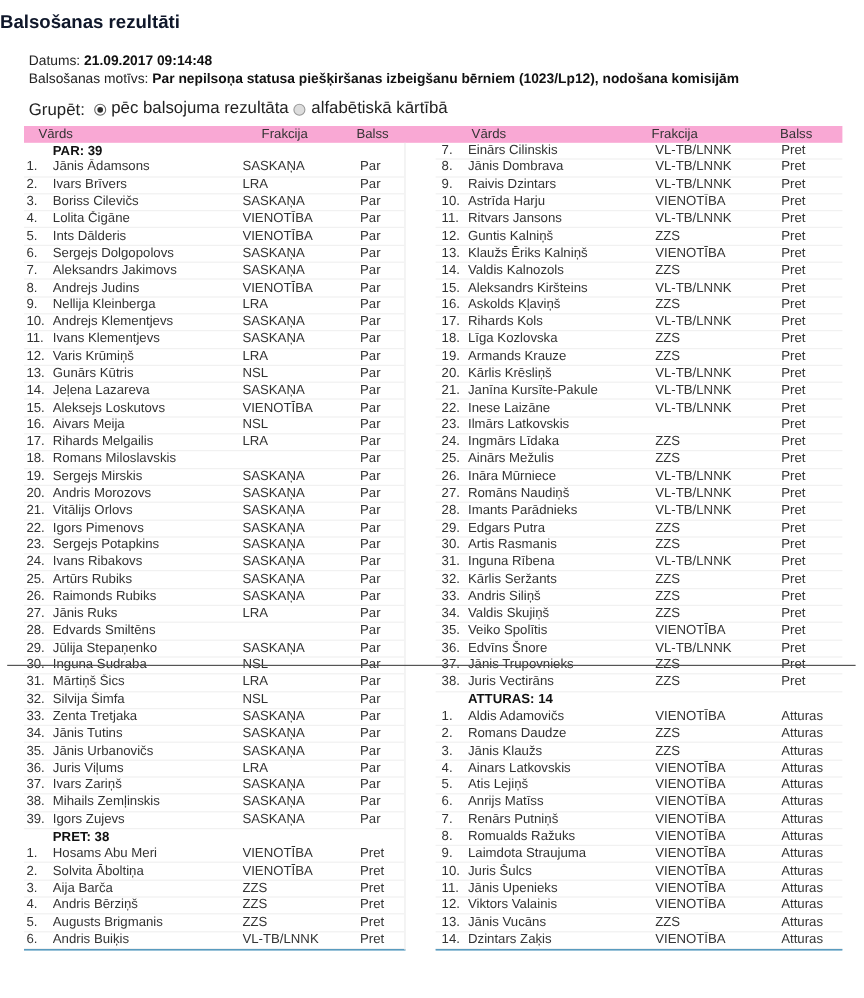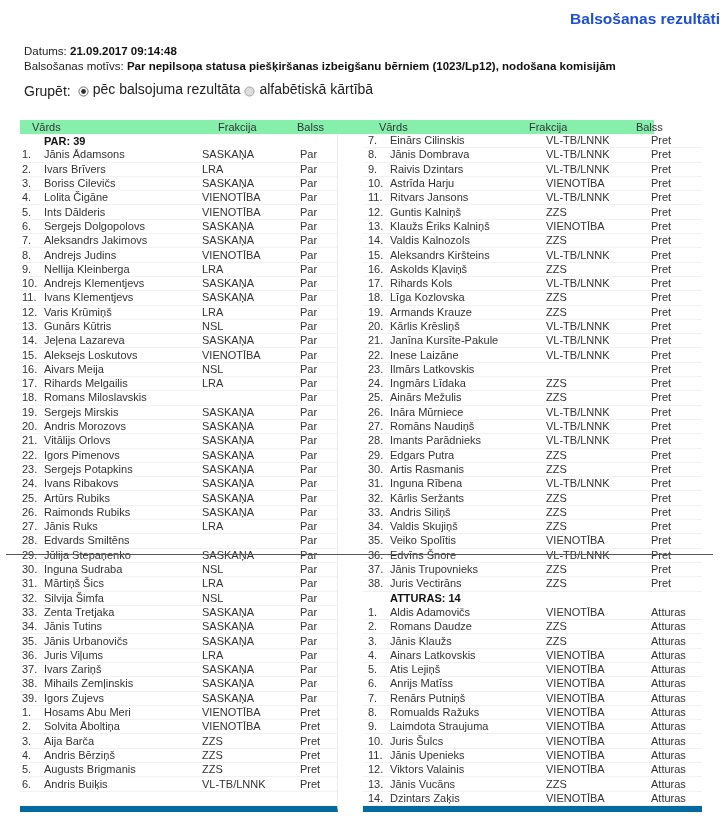--- a/index.html
+++ b/index.html
@@ -1,36 +1,36 @@
 <!DOCTYPE html>
 <html><head>
 <meta charset="utf-8">
 <style>
   html,body{margin:0;padding:0;background:#fff;}
   .page{position:relative;width:720px;height:832px;overflow:hidden;background:#fff;
         font-family:"Liberation Sans",sans-serif;color:#333;}
-  .title{margin:10px 0 3px;text-align:right;font-size:15.5px;font-weight:bold;color:#1d4ed8;}
+  .title{margin:10px 0 3px;text-align:left;font-size:15.5px;font-weight:bold;color:#0f172a;}
   .subtitle{text-align:center;font-size:11.5px;color:#333;}
   .meta{margin:16px 0 0 24px;font-size:11.5px;line-height:15px;color:#222;}
   .meta b{font-weight:bold;color:#111;text-align:right;}
   .group{margin:7px 0 0 24px;font-size:14px;display:flex;align-items:center;gap:7px;color:#222;}
   .opt{display:inline-flex;align-items:flex-end;gap:4px;cursor:default;}
   .radio-svg{display:inline-block;vertical-align:middle;}
   .ring{fill:#fff;stroke:#666;stroke-width:1;}
   .opt:not(.on) .ring{fill:#ddd;stroke:#999;}
   .dot{fill:#2e2e2e;opacity:0;}
   .opt.on .dot{opacity:1;}
   
-  .thead{margin:20px 0 0 20px;width:634px;height:14px;background:#86efac;
+  .thead{margin:5px 0 0 20px;width:682px;height:14px;background:#f9a8d4;
          display:flex;gap:25px;font-size:11px;align-items:center;box-sizing:border-box;}
   .hgroup{display:grid;height:14px;align-items:center;box-sizing:border-box;}
   .hgroup.left{width:318px;grid-template-columns:186px 79px 1fr;padding-left:12px;}
   .hgroup.right{width:339px;grid-template-columns:150px 107px 1fr;padding-left:30px;}
   .tables{margin-left:20px;display:flex;gap:25px;}
-  .col{box-sizing:border-box;border-bottom:6px solid #0369a1;}
+  .col{box-sizing:border-box;border-bottom:1px solid #0369a1;}
   .col.left{width:318px;border-right:1px solid #ececec;}
   .col.right{width:339px;}
   .row{display:grid;height:14.3px;align-items:center;font-size:11px;line-height:13px;
        box-sizing:border-box;border-bottom:1px solid #f1f1f1;white-space:nowrap;overflow:hidden;}
   .col.left .row{grid-template-columns:22px 158px 98px 1fr;padding-left:2px;}
   .col.right .row{grid-template-columns:22px 156px 105px 1fr;padding-left:5px;}
   .row.sec{border-bottom:none;}
   .row.sec .c-name{font-weight:bold;color:#111;}
   .c-num,.c-name,.c-fr,.c-vote{overflow:hidden;}
   .pagebreak{position:absolute;top:554px;left:6px;width:707px;border-top:1px solid #555;}
@@ -365,20 +365,26 @@
           <span class="c-vote">Par</span>
         </div>
 
         <div class="row">
           <span class="c-num">39.</span>
           <span class="c-name">Igors Zujevs</span>
           <span class="c-fr">SASKAŅA</span>
           <span class="c-vote">Par</span>
         </div>
 
+        <div class="row sec">
+          <span class="c-num"></span>
+          <span class="c-name">PRET: 38</span>
+          <span class="c-fr"></span>
+          <span class="c-vote"></span>
+        </div>
 
         <div class="row">
           <span class="c-num">1.</span>
           <span class="c-name">Hosams Abu Meri</span>
           <span class="c-fr">VIENOTĪBA</span>
           <span class="c-vote">Pret</span>
         </div>
 
         <div class="row">
           <span class="c-num">2.</span>

